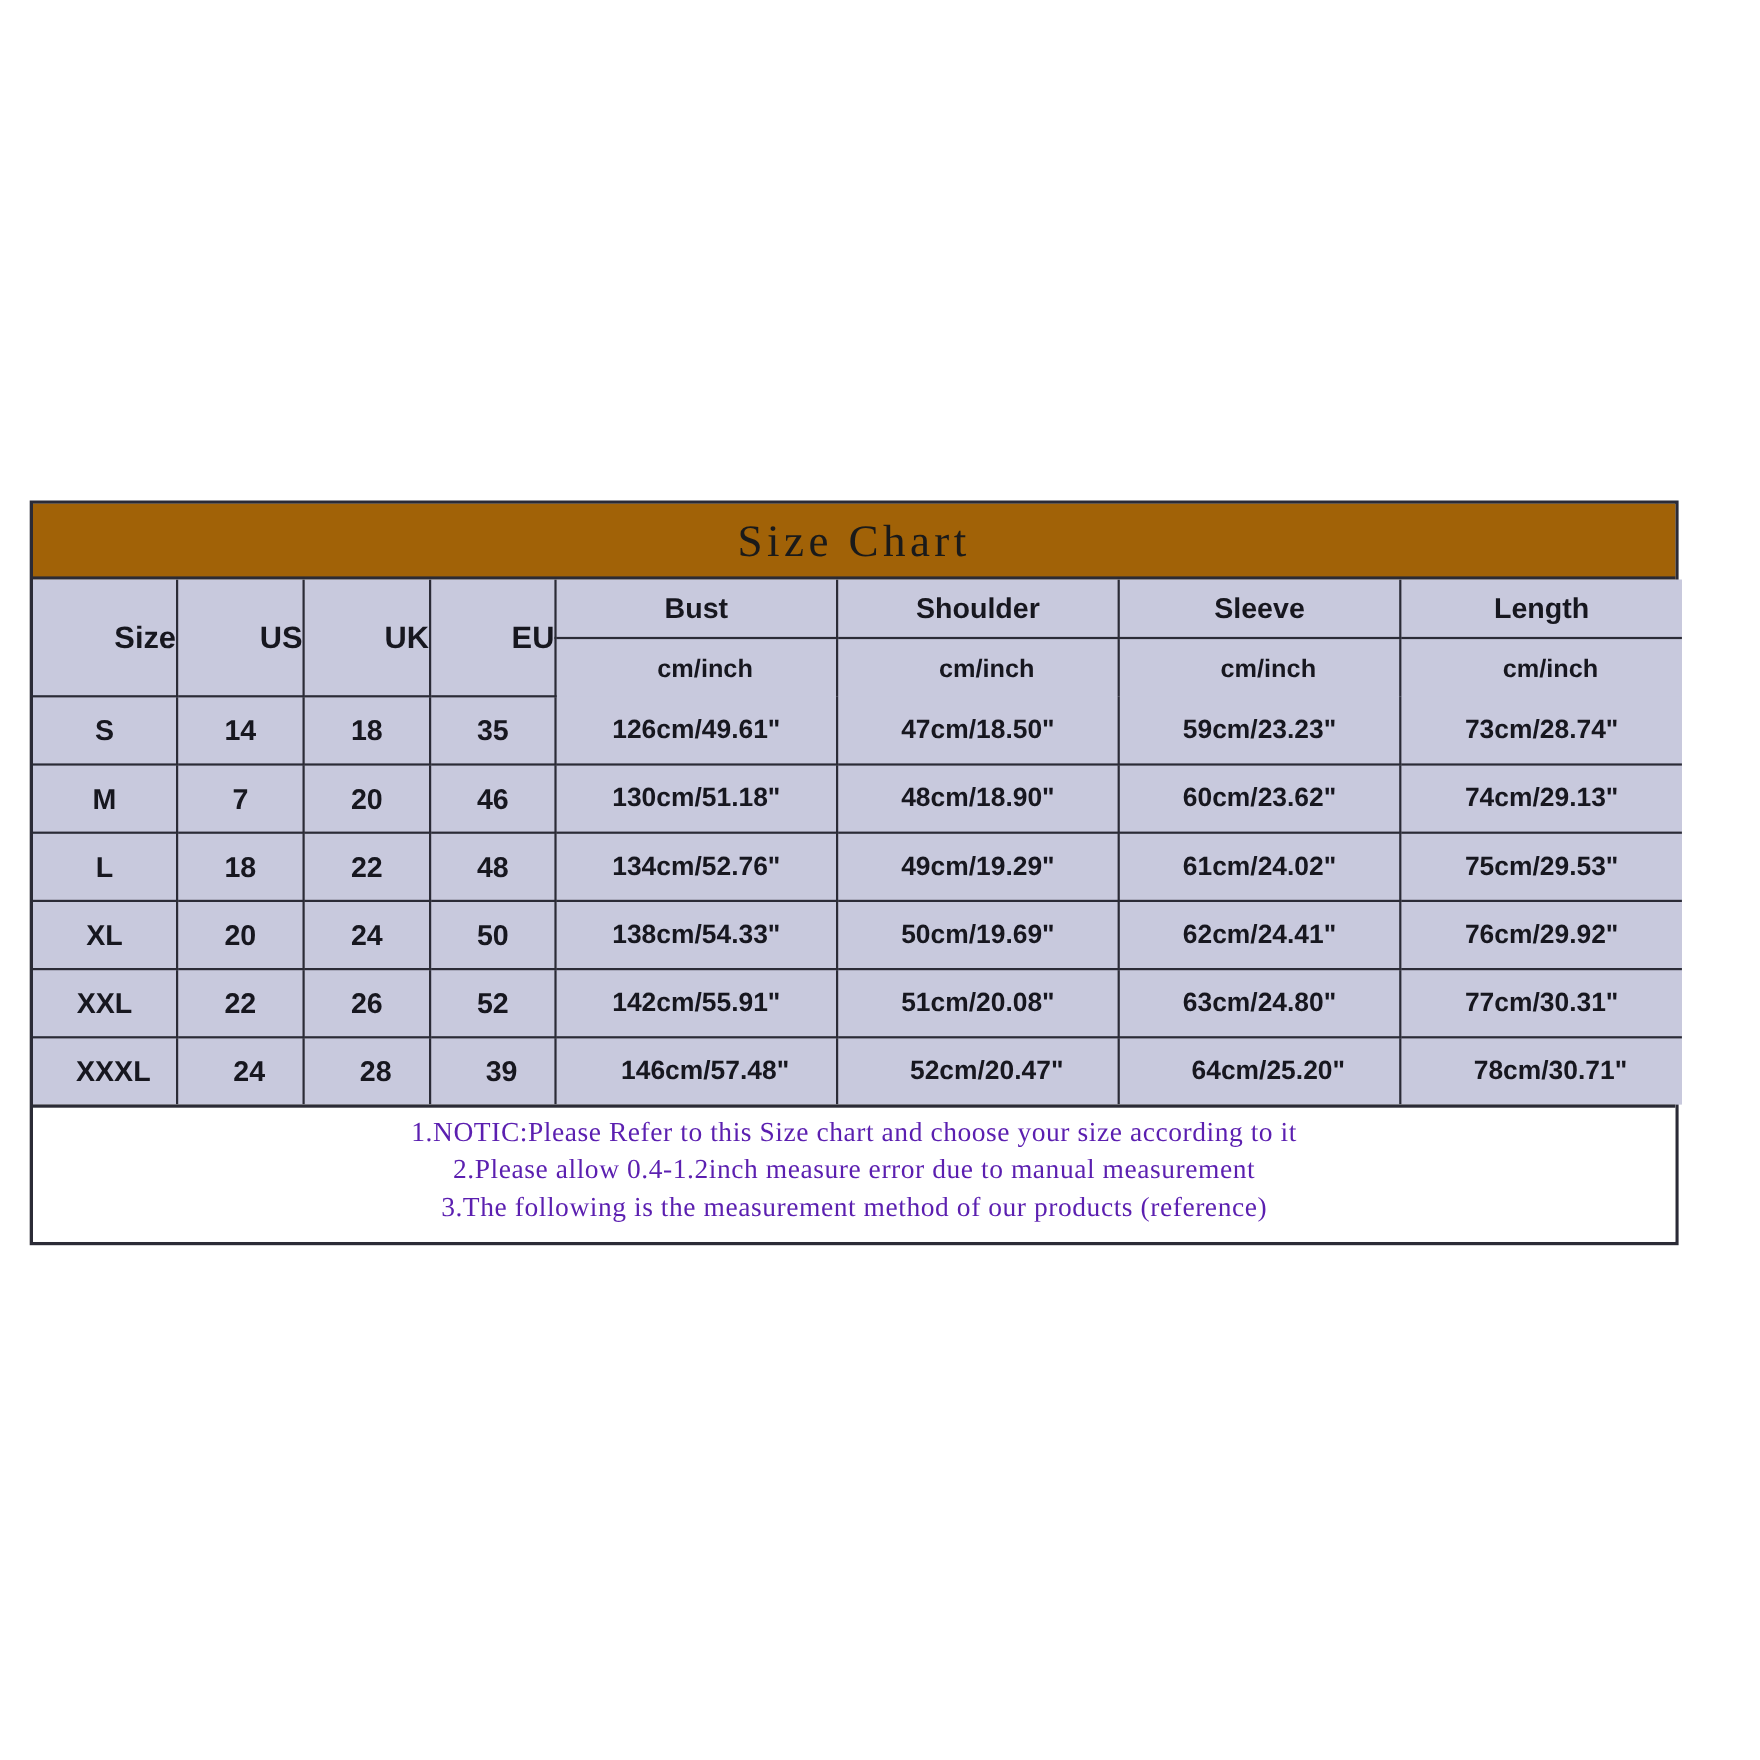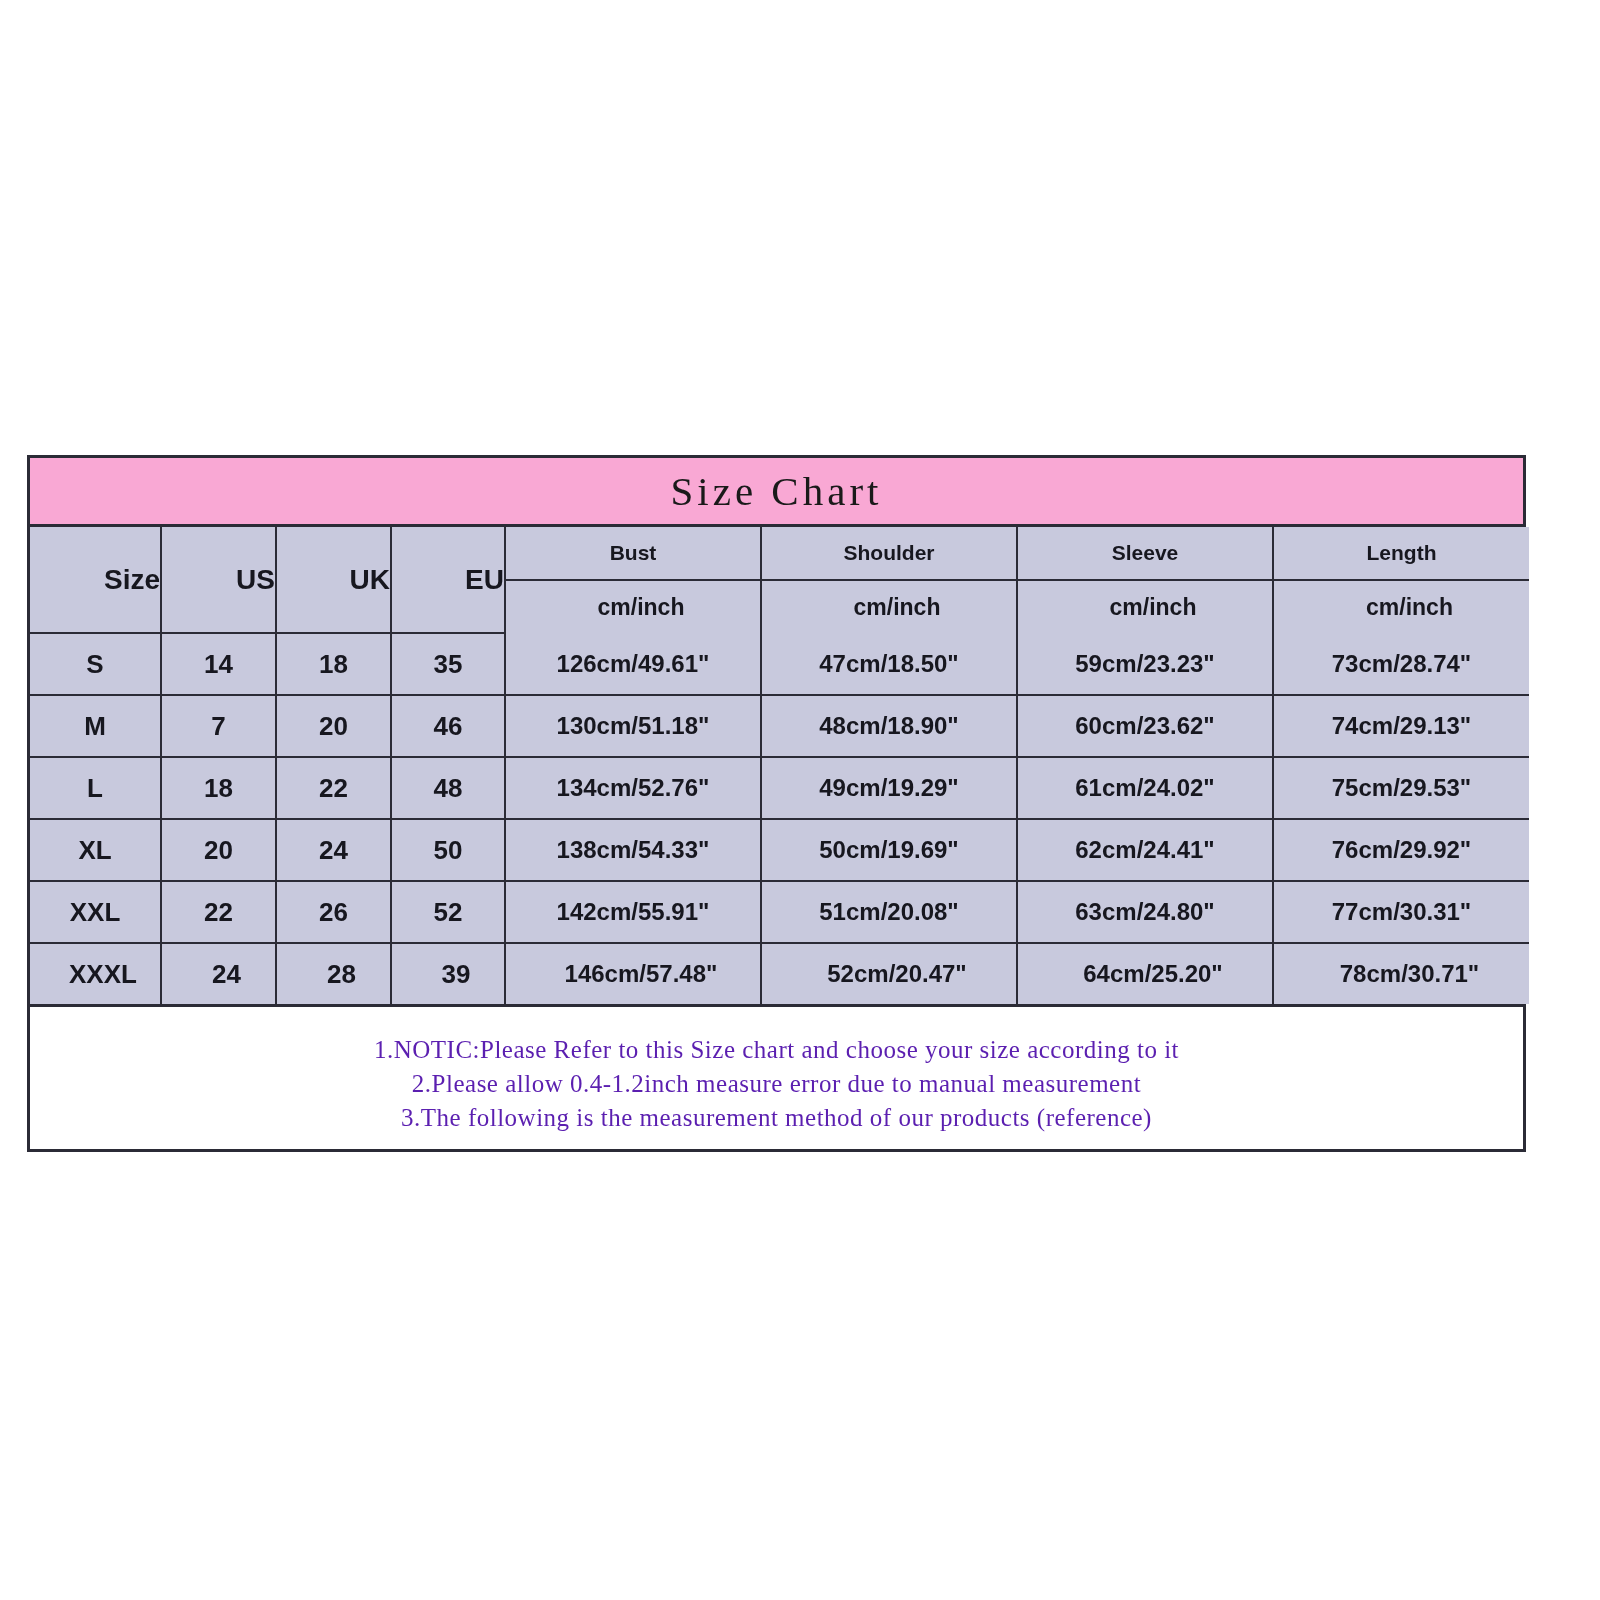--- a/index.html
+++ b/index.html
@@ -21,21 +21,21 @@
     top: 455px;
     width: 1499px;
     box-sizing: border-box;
     border: 3px solid #2b2b36;
     background: #ffffff;
   }
 
   
   .title-band {
     height: 66px;
-    background: #f9a8d4;
+    background: #a16207;
     display: flex;
     align-items: center;
     justify-content: center;
     border-bottom: 3px solid #2b2b36;
   }
   .title-band .title-text {
     font-family: "Liberation Serif", serif;
     font-size: 41px;
     letter-spacing: 4px;
     color: #1a1a1a;
@@ -53,21 +53,21 @@
   table.size-table th {
     border: 2px solid #2b2b36;
     background: #c8c9dd;
     color: #17171f;
     font-weight: bold;
     text-align: center;
     vertical-align: middle;
     padding: 0;
   }
   table.size-table th.grp-head {
-    font-size: 21px;
+    font-size: 26px;
     height: 52px;
   }
   table.size-table th.unit-head {
     font-size: 23px;
     height: 52px;
   }
   table.size-table th.corner-head {
     font-size: 28px;
     text-align: right;
   }
@@ -88,21 +88,21 @@
   
   table.size-table tr > *:first-child { border-left: none; }
   table.size-table tr > *:last-child  { border-right: none; }
   table.size-table tr:first-child > * { border-top: none; }
   table.size-table tr:last-child  > * { border-bottom: none; padding-left: 16px; }
 
   
   .notes {
     background: #ffffff;
     border-top: 3px solid #2b2b36;
-    padding: 26px 0 14px 0;
+    padding: 6px 0 14px 0;
     text-align: center;
   }
   .notes .note-line {
     font-family: "Liberation Serif", serif;
     font-size: 25px;
     color: #5b1fb0;
     letter-spacing: 0.5px;
     line-height: 1.36;
     white-space: nowrap;
   }

